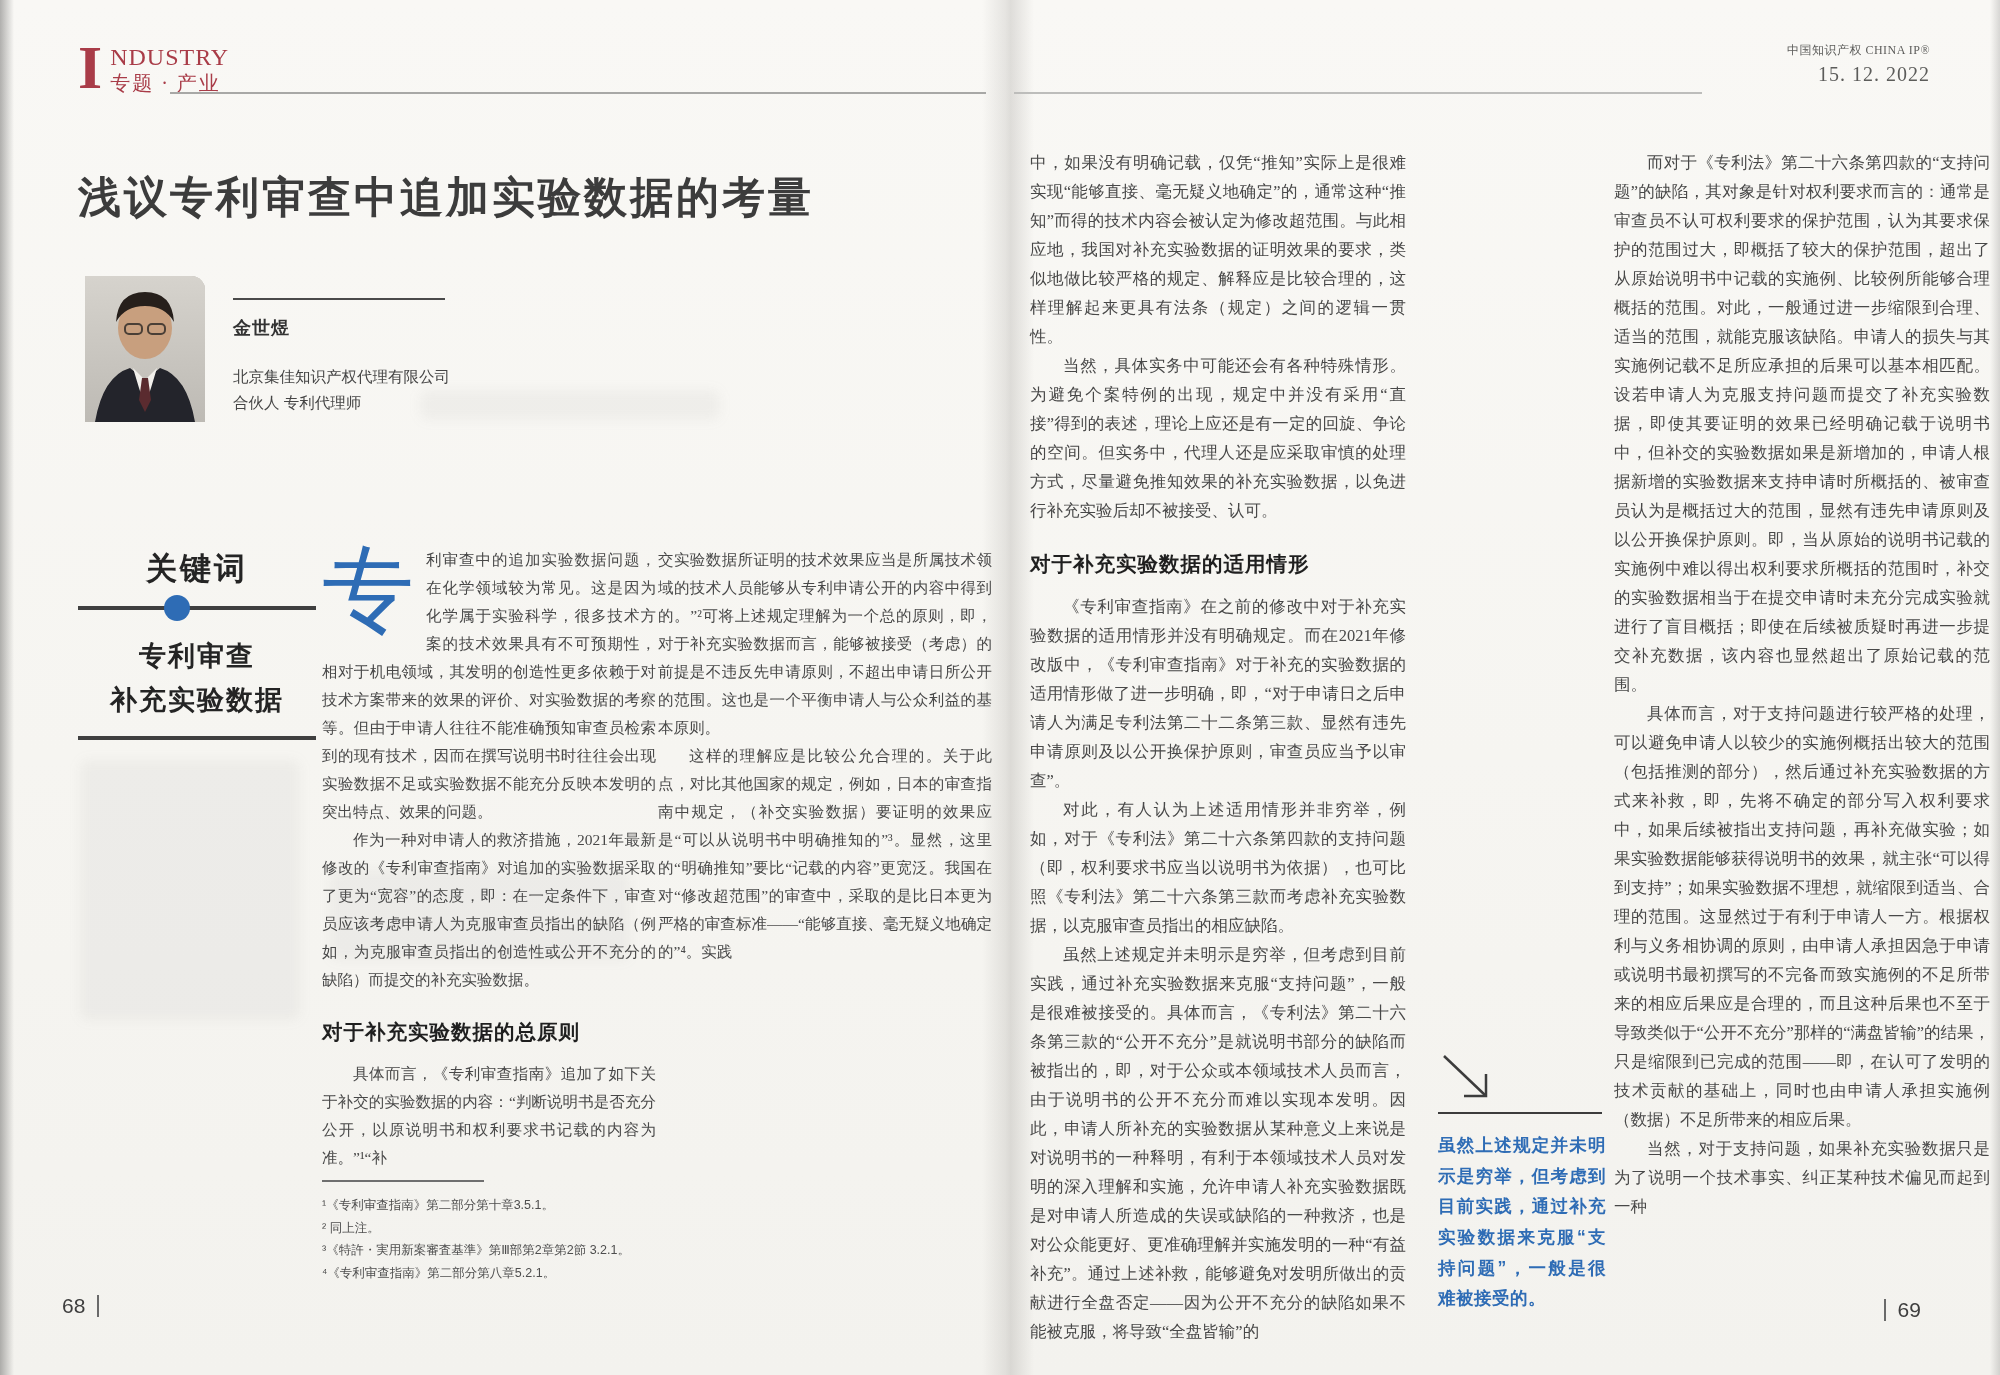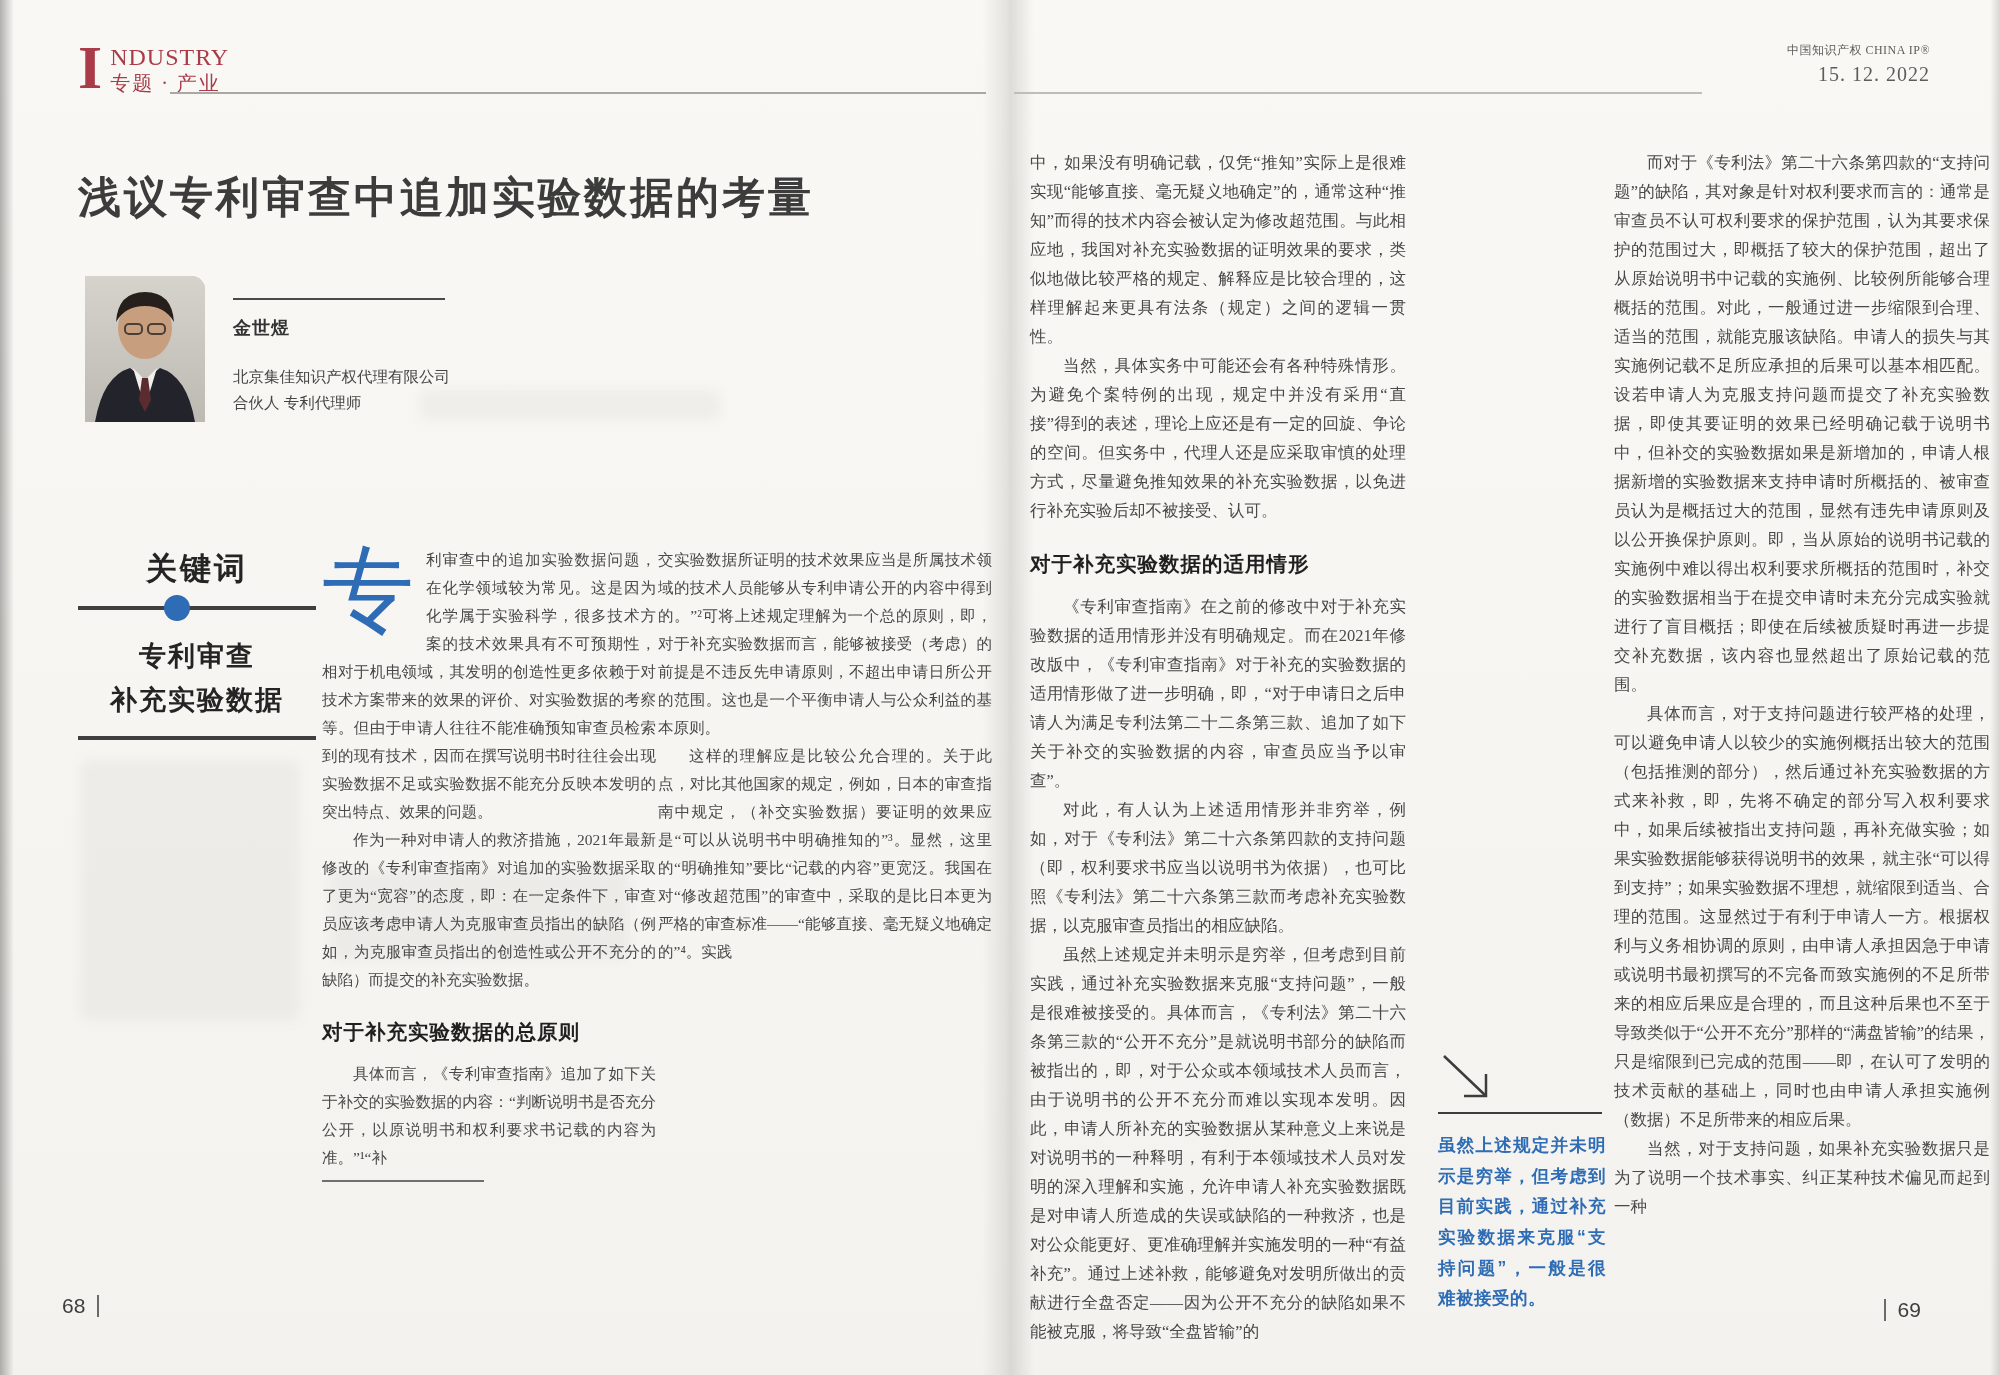--- a/index.html
+++ b/index.html
@@ -157,31 +157,37 @@
   </div>
 
   <div id="col1" class="bodycol col-left">
     <p><span class="drop-cap">专</span><span>利审查中的追加实验数据问题，在化学领域较为常见。这是因为化学属于实验科学，很多技术方案的技术效果具有不可预期性，相对于机电领域，其发明的创造性更多依赖于对技术方案带来的效果的评价、对实验数据的考察等。但由于申请人往往不能准确预知审查员检索到的现有技术，因而在撰写说明书时往往会出现实验数据不足或实验数据不能充分反映本发明的突出特点、效果的问题。</span></p>
     <p class="indent">作为一种对申请人的救济措施，2021年最新修改的《专利审查指南》对追加的实验数据采取了更为“宽容”的态度，即：在一定条件下，审查员应该考虑申请人为克服审查员指出的缺陷（例如，为克服审查员指出的创造性或公开不充分的缺陷）而提交的补充实验数据。</p>
     <div class="section-heading">对于补充实验数据的总原则</div>
     <p class="indent">具体而言，《专利审查指南》追加了如下关于补交的实验数据的内容：“判断说明书是否充分公开，以原说明书和权利要求书记载的内容为准。”¹“补</p>
   </div>
 
   <div class="footnote-rule"></div>
+  <div class="footnotes">
+    <div>¹《专利审查指南》第二部分第十章3.5.1。</div>
+    <div>² 同上注。</div>
+    <div>³《特許・実用新案審査基準》第Ⅲ部第2章第2節 3.2.1。</div>
+    <div>⁴《专利审查指南》第二部分第八章5.2.1。</div>
+  </div>
 
   <div id="col2" class="bodycol col-left">
     <p>交实验数据所证明的技术效果应当是所属技术领域的技术人员能够从专利申请公开的内容中得到的。”²可将上述规定理解为一个总的原则，即，对于补充实验数据而言，能够被接受（考虑）的前提是不违反先申请原则，不超出申请日所公开的范围。这也是一个平衡申请人与公众利益的基本原则。</p>
     <p class="indent">这样的理解应是比较公允合理的。关于此点，对比其他国家的规定，例如，日本的审查指南中规定，（补交实验数据）要证明的效果应是“可以从说明书中明确推知的”³。显然，这里的“明确推知”要比“记载的内容”更宽泛。我国在对“修改超范围”的审查中，采取的是比日本更为严格的审查标准——“能够直接、毫无疑义地确定的”⁴。实践</p>
   </div>
 
   <div id="colA" class="bodycol col-right">
     <p>中，如果没有明确记载，仅凭“推知”实际上是很难实现“能够直接、毫无疑义地确定”的，通常这种“推知”而得的技术内容会被认定为修改超范围。与此相应地，我国对补充实验数据的证明效果的要求，类似地做比较严格的规定、解释应是比较合理的，这样理解起来更具有法条（规定）之间的逻辑一贯性。</p>
     <p class="indent">当然，具体实务中可能还会有各种特殊情形。为避免个案特例的出现，规定中并没有采用“直接”得到的表述，理论上应还是有一定的回旋、争论的空间。但实务中，代理人还是应采取审慎的处理方式，尽量避免推知效果的补充实验数据，以免进行补充实验后却不被接受、认可。</p>
     <div class="section-heading">对于补充实验数据的适用情形</div>
-    <p class="indent">《专利审查指南》在之前的修改中对于补充实验数据的适用情形并没有明确规定。而在2021年修改版中，《专利审查指南》对于补充的实验数据的适用情形做了进一步明确，即，“对于申请日之后申请人为满足专利法第二十二条第三款、追加了如下关于补交的实验数据的内容，审查员应当予以审查”。</p>
+    <p class="indent">《专利审查指南》在之前的修改中对于补充实验数据的适用情形并没有明确规定。而在2021年修改版中，《专利审查指南》对于补充的实验数据的适用情形做了进一步明确，即，“对于申请日之后申请人为满足专利法第二十二条第三款、显然有违先申请原则及以公开换保护原则，审查员应当予以审查”。</p>
     <p class="indent">对此，有人认为上述适用情形并非穷举，例如，对于《专利法》第二十六条第四款的支持问题（即，权利要求书应当以说明书为依据），也可比照《专利法》第二十六条第三款而考虑补充实验数据，以克服审查员指出的相应缺陷。</p>
     <p class="indent">虽然上述规定并未明示是穷举，但考虑到目前实践，通过补充实验数据来克服“支持问题”，一般是很难被接受的。具体而言，《专利法》第二十六条第三款的“公开不充分”是就说明书部分的缺陷而被指出的，即，对于公众或本领域技术人员而言，由于说明书的公开不充分而难以实现本发明。因此，申请人所补充的实验数据从某种意义上来说是对说明书的一种释明，有利于本领域技术人员对发明的深入理解和实施，允许申请人补充实验数据既是对申请人所造成的失误或缺陷的一种救济，也是对公众能更好、更准确理解并实施发明的一种“有益补充”。通过上述补救，能够避免对发明所做出的贡献进行全盘否定——因为公开不充分的缺陷如果不能被克服，将导致“全盘皆输”的</p>
   </div>
 
   <div class="pull-quote">
     <svg class="pq-arrow" width="58" height="56" viewBox="0 0 58 56">
       <line x1="4" y1="4" x2="46" y2="44" stroke="#3c3c3c" stroke-width="2.5"></line>
       <polyline points="46,22 46,44 24,44" fill="none" stroke="#3c3c3c" stroke-width="2.5"></polyline>
     </svg>
     <div class="pq-rule"></div>

